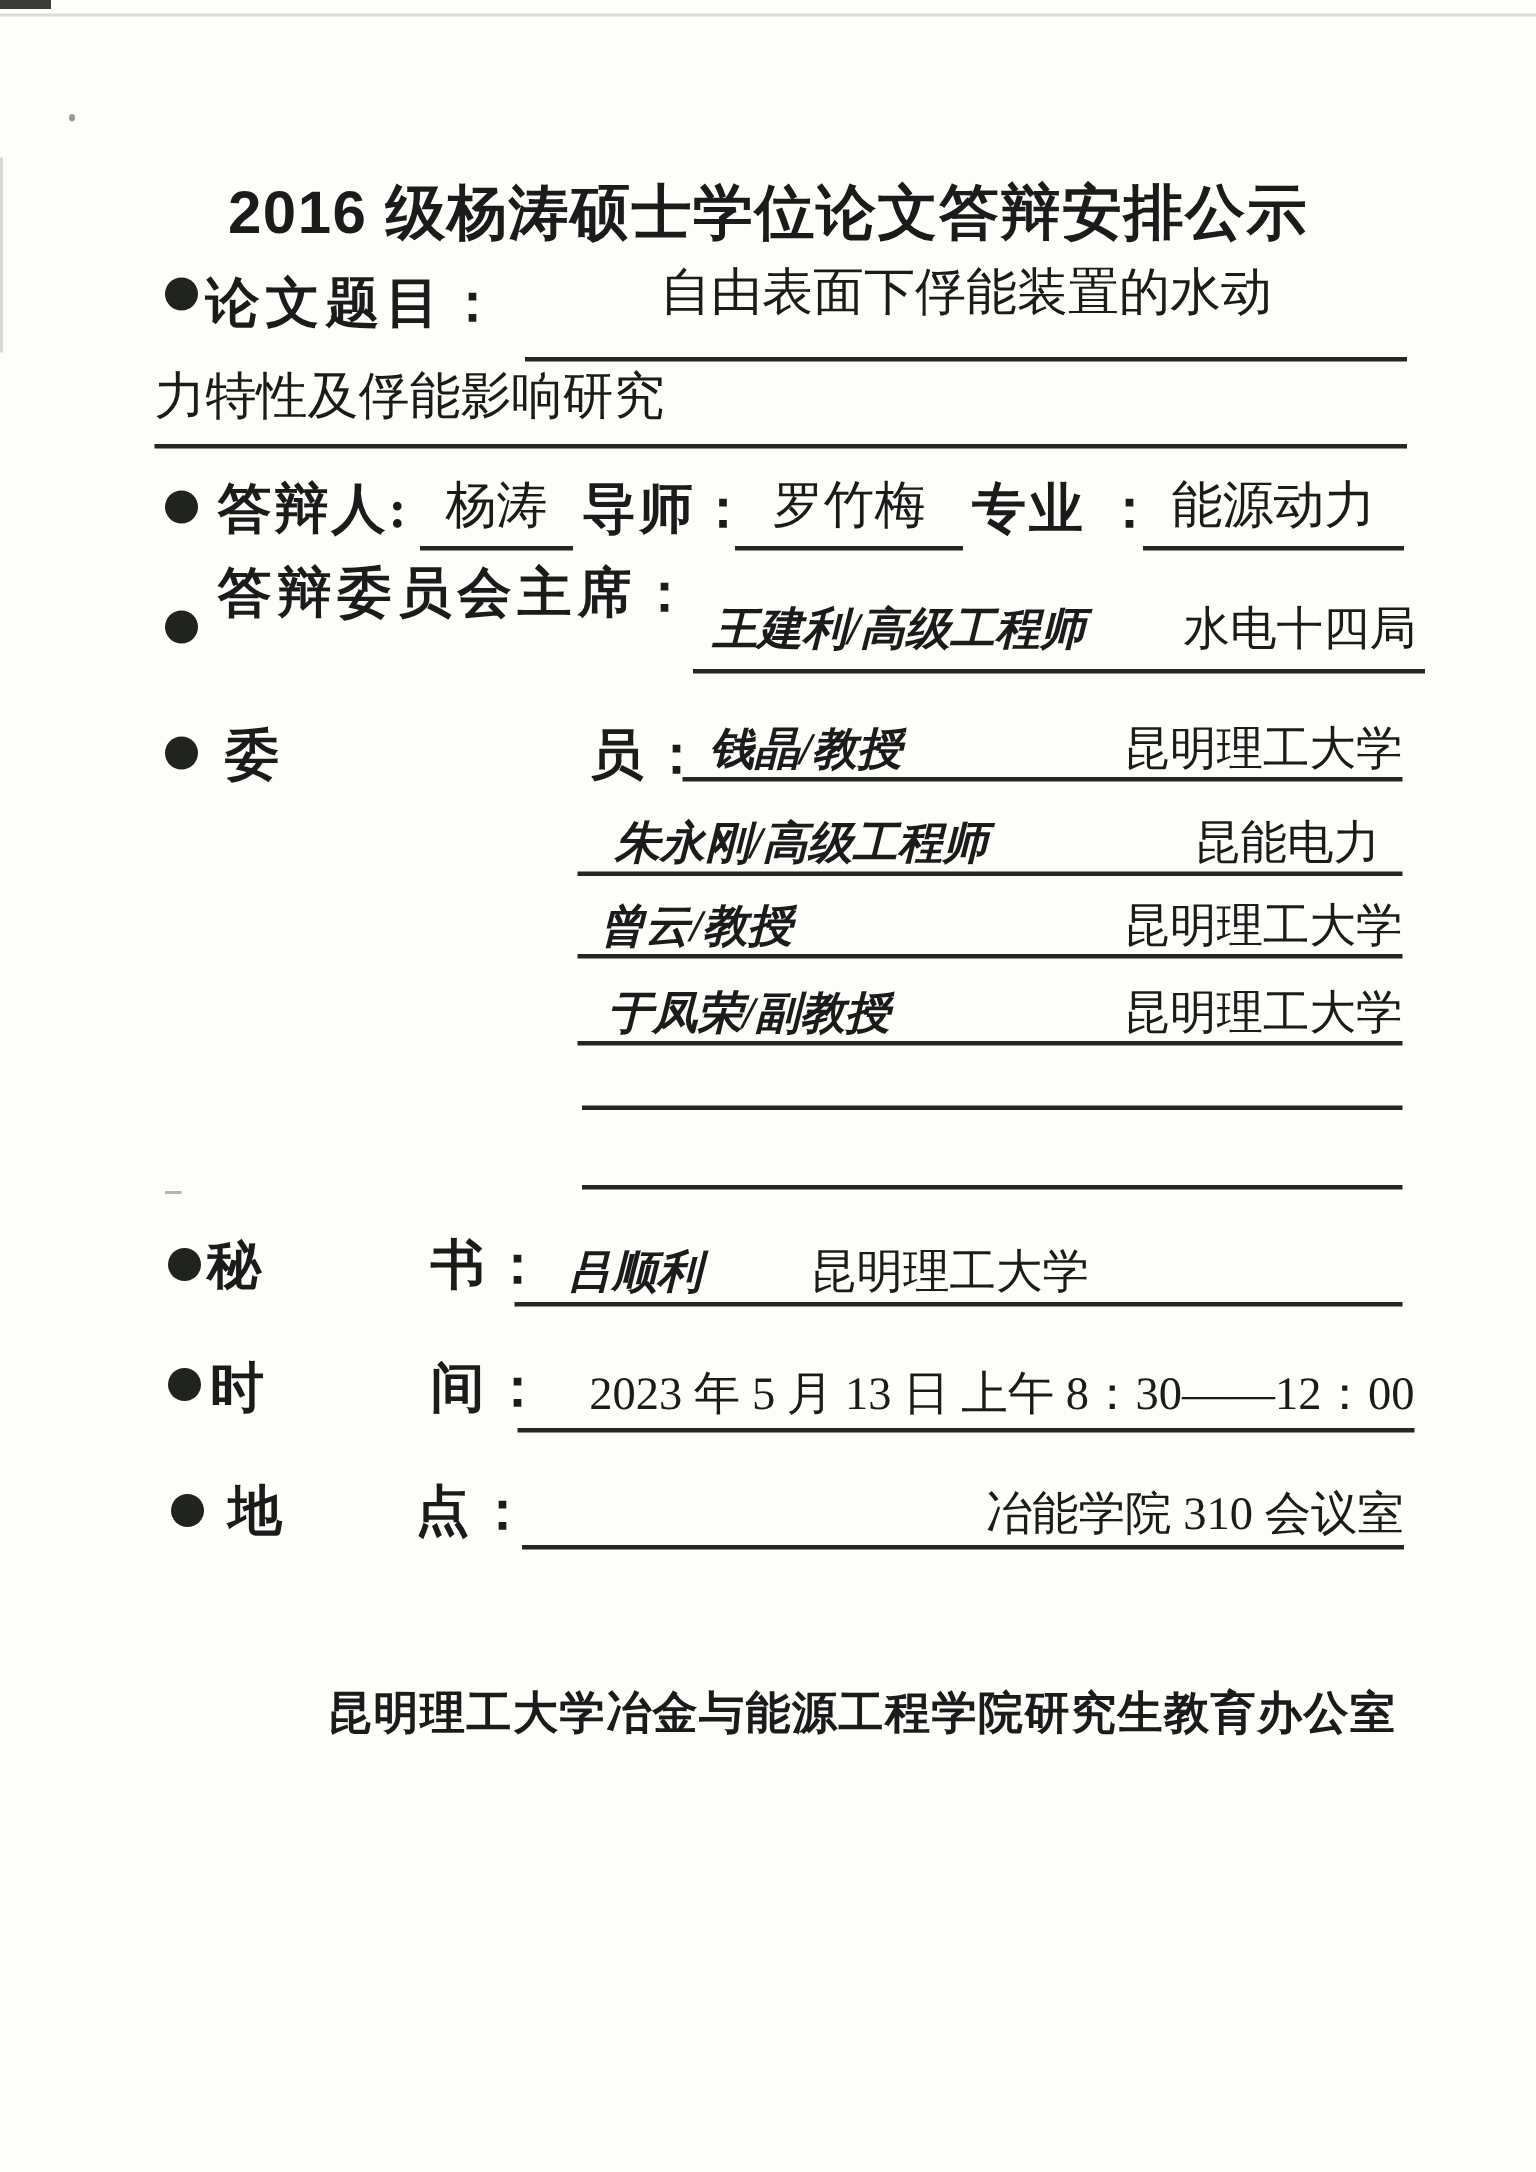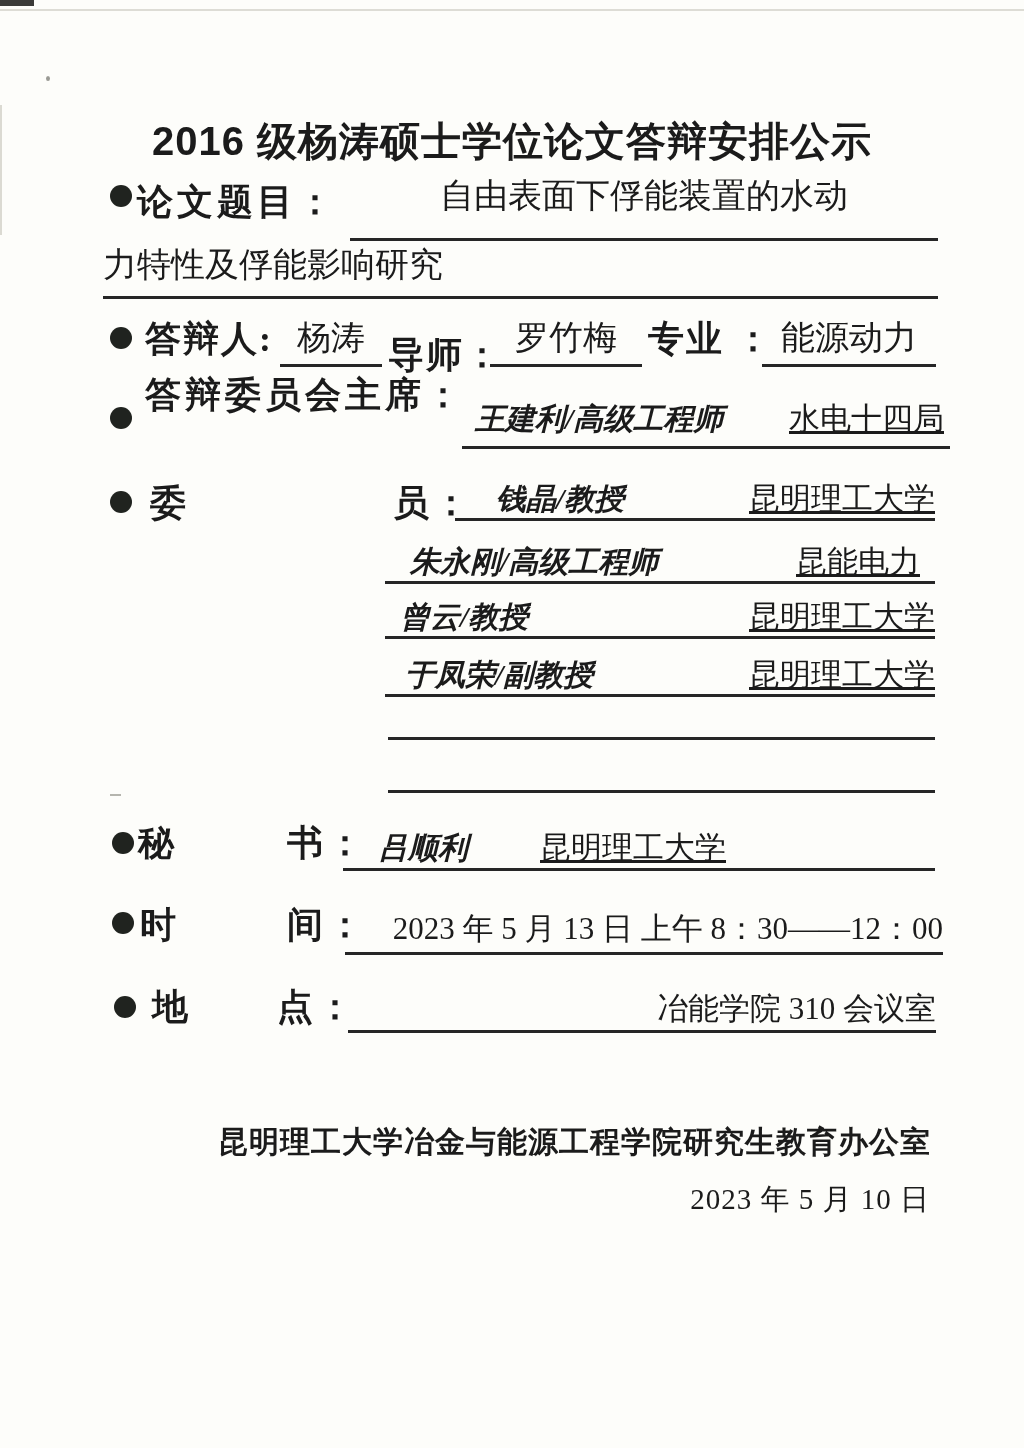--- a/index.html
+++ b/index.html
@@ -66,21 +66,20 @@
     font-size: 38px; line-height: 1.25;
   }
   .value {
     font-size: 34px; line-height: 1.2; text-align: center; display: block;
   }
   .script-name {
     font-style: italic; font-weight: bold; font-size: 30px;
   }
   .affil {
     font-size: 31px;
-    text-decoration: underline;
   }
   .affil.push-right { margin-left: auto; }
   .centered-text { text-align: right; }
   .smallvalue { font-size: 31px; line-height: 1.25; display: block; }
   .footer-office {
     position: absolute; left: 218px; top: 1122px;
     font-size: 30px; font-weight: bold; letter-spacing: 1px; white-space: nowrap;
   }
   .footer-date {
     position: absolute; right: 94px; top: 1180px;
@@ -107,42 +106,42 @@
   </div>
   <div class="uline" style="left:103px; top:245px; width:835px; height:51px;">
     <span class="value bigvalue" style="text-align:left;">力特性及俘能影响研究</span>
   </div>
 
   <div class="bullet" style="left:110px; top:327px;"></div>
   <div class="lbl tight" style="left:145px; top:320px;">答辩人:</div>
   <div class="uline" style="left:280px; top:318px; width:102px; height:46px;">
     <span class="value">杨涛</span>
   </div>
-  <div class="lbl tight" style="left:388px; top:320px;margin-top:16px;">导师：</div>
+  <div class="lbl tight" style="left:388px; top:320px;">导师：</div>
   <div class="uline" style="left:490px; top:318px; width:152px; height:46px;">
     <span class="value">罗竹梅</span>
   </div>
   <div class="lbl tight" style="left:648px; top:320px;">专业 ：</div>
   <div class="uline" style="left:762px; top:318px; width:174px; height:46px;">
     <span class="value">能源动力</span>
   </div>
 
   <div class="bullet" style="left:110px; top:407px;"></div>
   <div class="lbl" style="left:145px; top:376px;">答辩委员会主席：</div>
   <div class="uline flexrow" style="left:462px; top:398px; width:488px; height:48px;">
     <span class="script-name" style="margin-left:13px;">王建利/高级工程师</span>
     <span class="affil push-right" style="padding-right:6px;">水电十四局</span>
   </div>
 
   <div class="bullet" style="left:110px; top:491px;"></div>
   <div class="lbl" style="left:150px; top:484px;">委</div>
   <div class="lbl" style="left:393px; top:484px;">员：</div>
 
   <div class="uline flexrow" style="left:455px; top:478px; width:480px; height:40px;">
-    <span class="script-name" style="margin-left:41px;">钱晶/教授</span>
+    <span class="script-name" style="margin-left:18px;">钱晶/教授</span>
     <span class="affil push-right">昆明理工大学</span>
   </div>
   <div class="uline flexrow" style="left:385px; top:541px; width:550px; height:40px;">
     <span class="script-name" style="margin-left:25px;">朱永刚/高级工程师</span>
     <span class="affil push-right" style="padding-right:15px;">昆能电力</span>
   </div>
   <div class="uline flexrow" style="left:385px; top:596px; width:550px; height:40px;">
     <span class="script-name" style="margin-left:15px;">曾云/教授</span>
     <span class="affil push-right">昆明理工大学</span>
   </div>
@@ -170,15 +169,14 @@
   </div>
 
   <div class="bullet" style="left:114px; top:996px;"></div>
   <div class="lbl" style="left:152px; top:988px;">地</div>
   <div class="lbl" style="left:277px; top:988px;">点：</div>
   <div class="uline" style="left:348px; top:990px; width:588px; height:40px;">
     <span class="smallvalue centered-text">冶能学院 310 会议室</span>
   </div>
 
   <div class="footer-office">昆明理工大学冶金与能源工程学院研究生教育办公室</div>
-  <div class="footer-date">2023 年 5 月 10 日</div>
 
 </div>
 
 </body></html>

